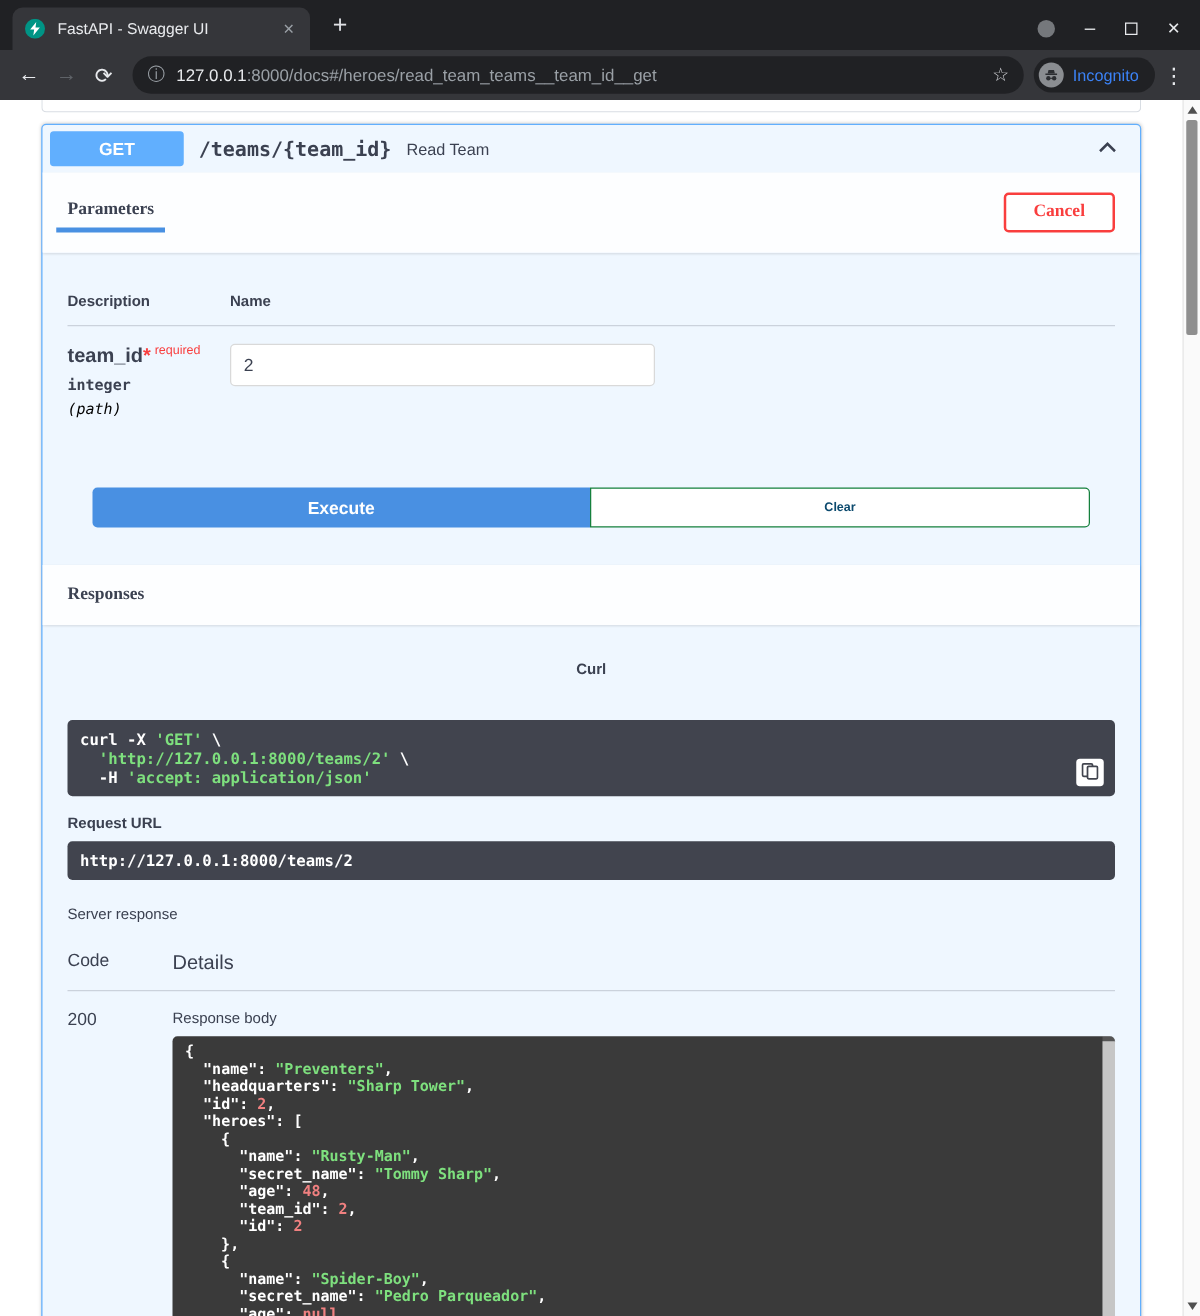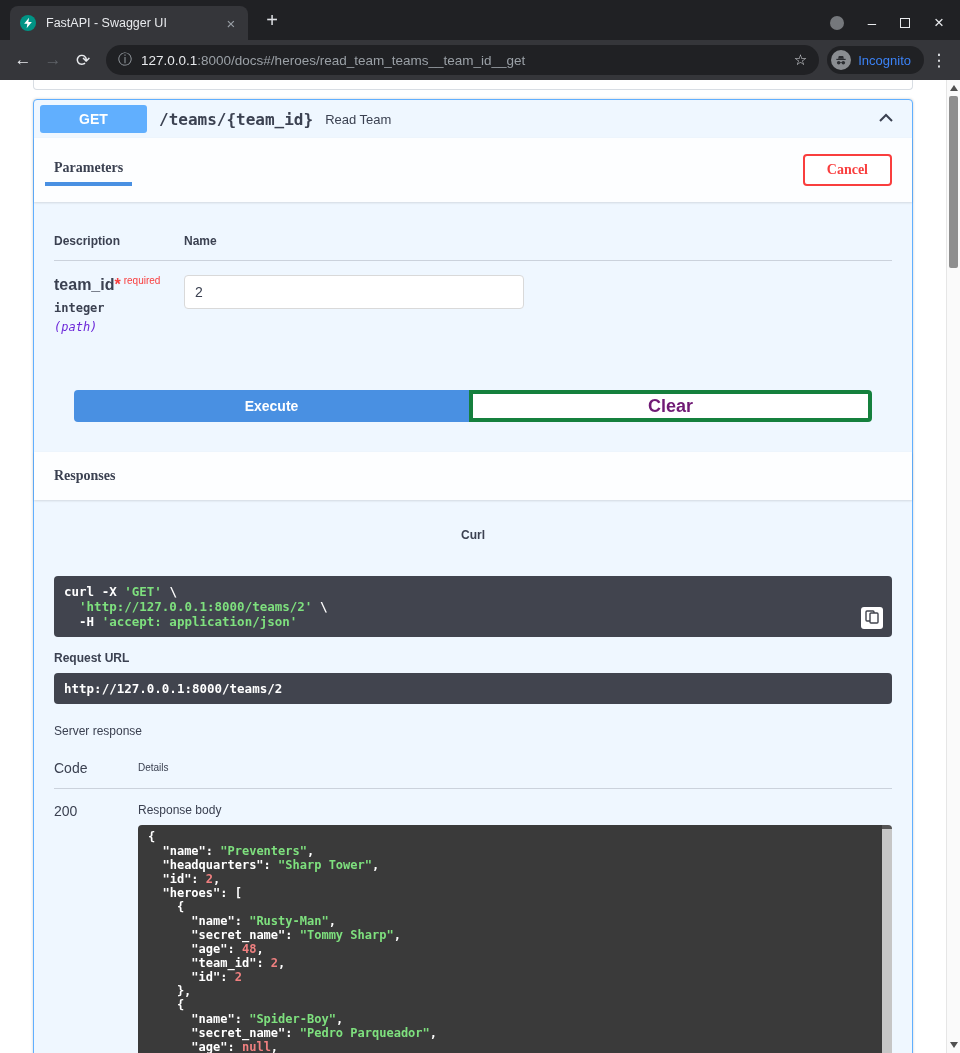--- a/index.html
+++ b/index.html
@@ -60,48 +60,48 @@
 
   .params-body { padding:20px 20px 0; }
   .pgrid { display:grid; grid-template-columns:130px 1fr; }
   .thead { border-bottom:1px solid rgba(59,65,81,.2); }
   .th { font-size:12px; font-weight:700; color:#3b4151; padding:12px 0; }
   .param-row { padding:14px 0 0; }
   .param-name { font-size:16px; font-weight:700; color:#3b4151; }
   .req-star { color:var(--cancel-red,#f93e3e); }
   .req-label { color:var(--cancel-red,#f93e3e); font-size:10px; vertical-align:super; margin-left:3px; font-weight:400; }
   .param-type { font-family:"DejaVu Sans Mono", monospace; font-size:12px; font-weight:700; color:#3b4151; margin-top:7px; }
-  .param-in { font-family:"DejaVu Sans Mono", monospace; font-size:12px; font-style:italic; color:#6d28d9; margin-top:5px; }
+  .param-in { font-family:"DejaVu Sans Mono", monospace; font-size:12px; font-style:italic; color:#000000; margin-top:5px; }
   .param-input { width:340px; height:34px; border:1px solid #d9d9d9; border-radius:4px; padding:0 10px;
                  font-size:14px; color:#3b4151; background:#fff; font-family:inherit; }
 
   .execute-row { display:flex; padding:56px 20px 20px; }
   .execute-btn { flex:1; background:var(--execute-blue,#4990e2); color:#fff; font-weight:700; font-size:14px;
                  border:none; height:32px; border-radius:4px 0 0 4px; cursor:pointer; font-family:inherit; }
-  .clear-btn { flex:1; background:#fff; border:4px solid #15803d; color:#701a75; font-weight:700; font-size:18px;
+  .clear-btn { flex:1; background:#fff; border:1px solid #15803d; color:#0c4a6e; font-weight:700; font-size:10px;
                height:32px; border-radius:0 4px 4px 0; cursor:pointer; font-family:inherit; }
 
   .responses-header { margin-top:10px; }
   .responses-inner { padding:20px; }
   .lbl { font-size:12px; color:#3b4151; }
   .lbl-bold { font-weight:700; }
   .curl-label { margin:8px 0 8px;text-align:center; }
   .darkblock { background:var(--curl-bg,#41444e); border-radius:4px; color:#fff;
                font-family:"DejaVu Sans Mono", monospace; position:relative; }
   .curl-block { padding:8px 40px 8px 10px;margin-top:34px; }
   .curl-pre { font-family:inherit; font-size:12.5px; font-weight:700; line-height:15px; white-space:pre; color:#fff; }
   .copy-btn { position:absolute; right:9px; bottom:8px; width:22px; height:22px; background:#fff; border:none;
               border-radius:3px; display:flex; align-items:center; justify-content:center; cursor:pointer; }
   .requrl-label { margin:14px 0 8px; }
   .requrl-block { padding:8px 10px; font-size:12.5px; font-weight:600; }
   .server-label { margin:20px 0 0; }
   .rgrid { display:grid; grid-template-columns:84px 1fr; }
   .rthead { border-bottom:1px solid rgba(59,65,81,.2); margin-top:12px; }
   .code-hd { font-size:14px; color:#3b4151; padding:10px 0 12px; }
-  .details-hd { font-size:10px; color:#3b4151; padding:12px 0; }
+  .details-hd { font-size:16px; color:#3b4151; padding:12px 0; }
   .code-val { font-size:14px; color:#3b4151; padding-top:14px; }
   .details-cell { padding-top:14px; }
   .rb-label { margin-bottom:8px; }
   .rb-block { height:350px; overflow:hidden; background:var(--response-bg,#3a3a3a); }
   .rb-pre { font-family:inherit; font-size:12px; font-weight:600; line-height:14px; white-space:pre;
             padding:5px 20px 5px 10px; color:#fff; }
   .tok-p { color:#fff; }
   .tok-k { color:#fff; font-weight:700; }
   .tok-s { color:var(--string-green,#7ee07e); }
   .tok-n, .tok-u { color:var(--number-red,#f08080); }

